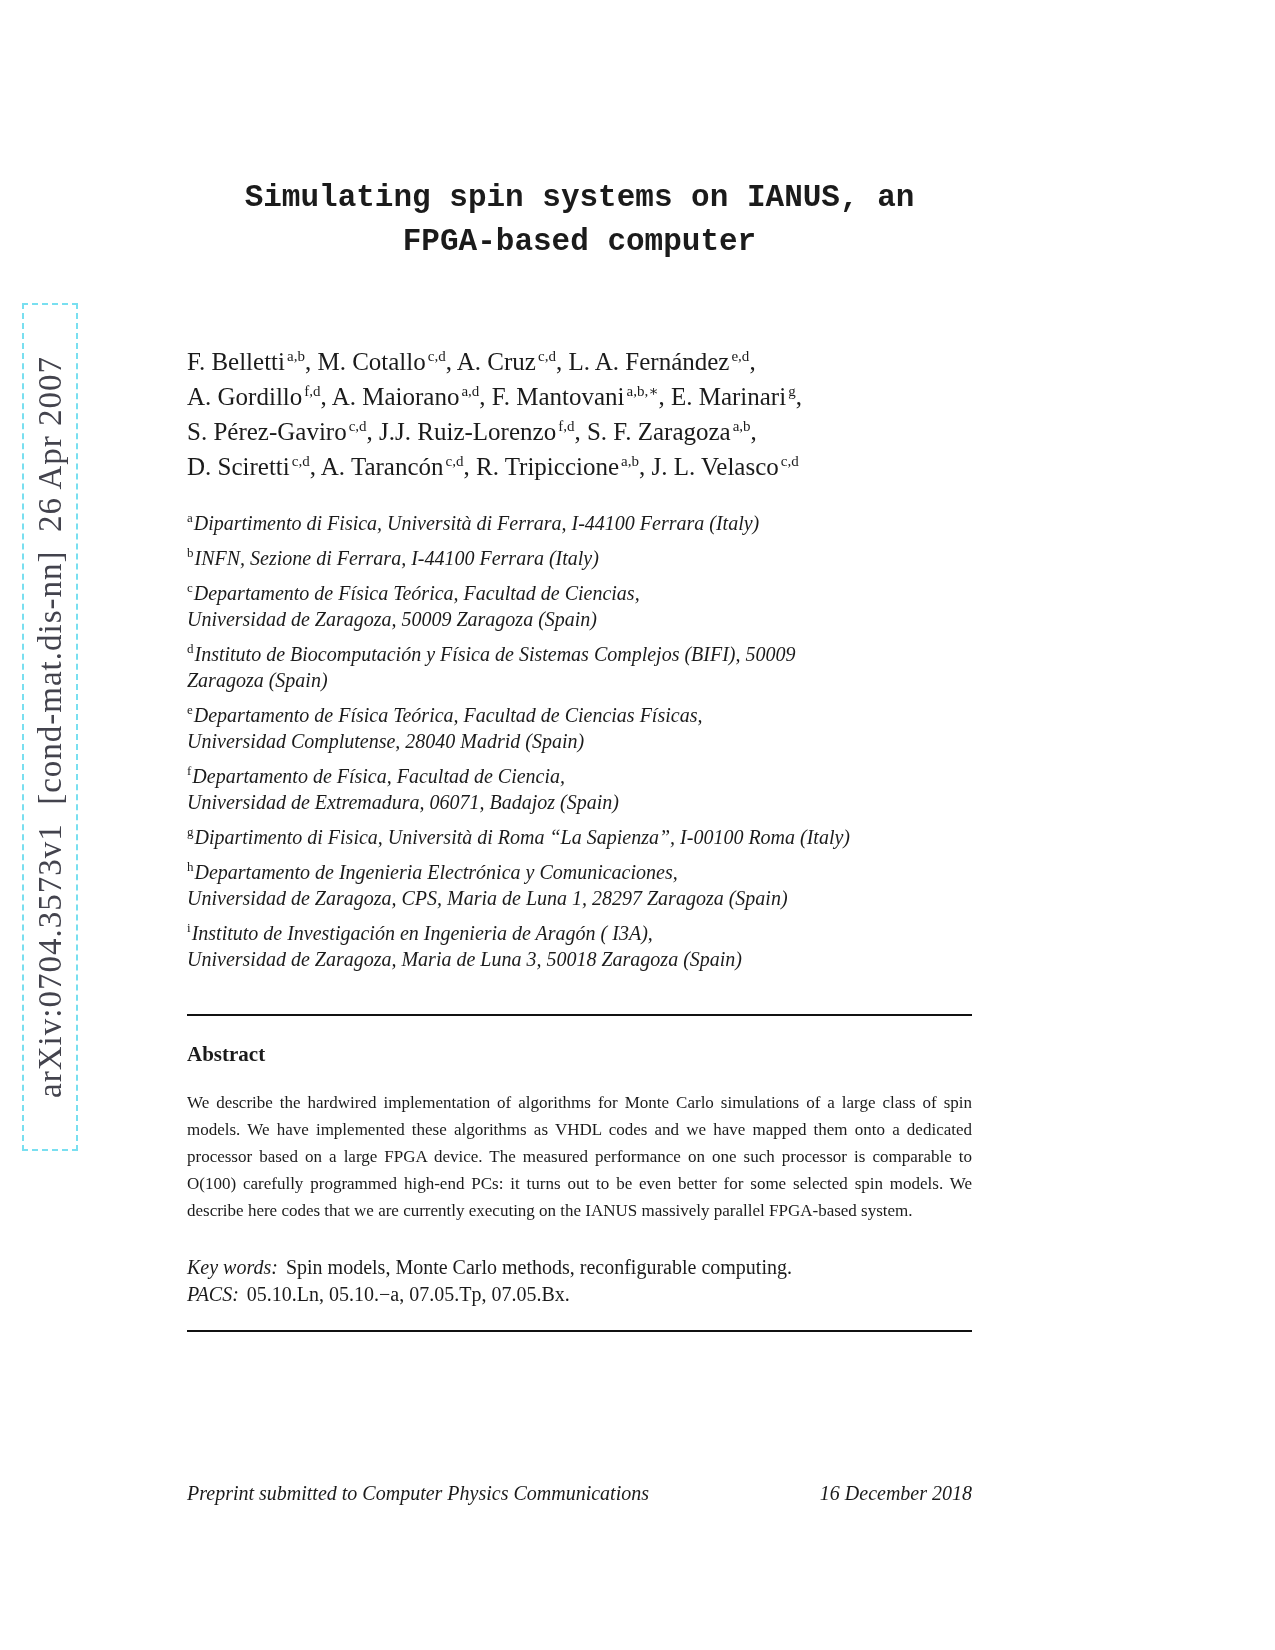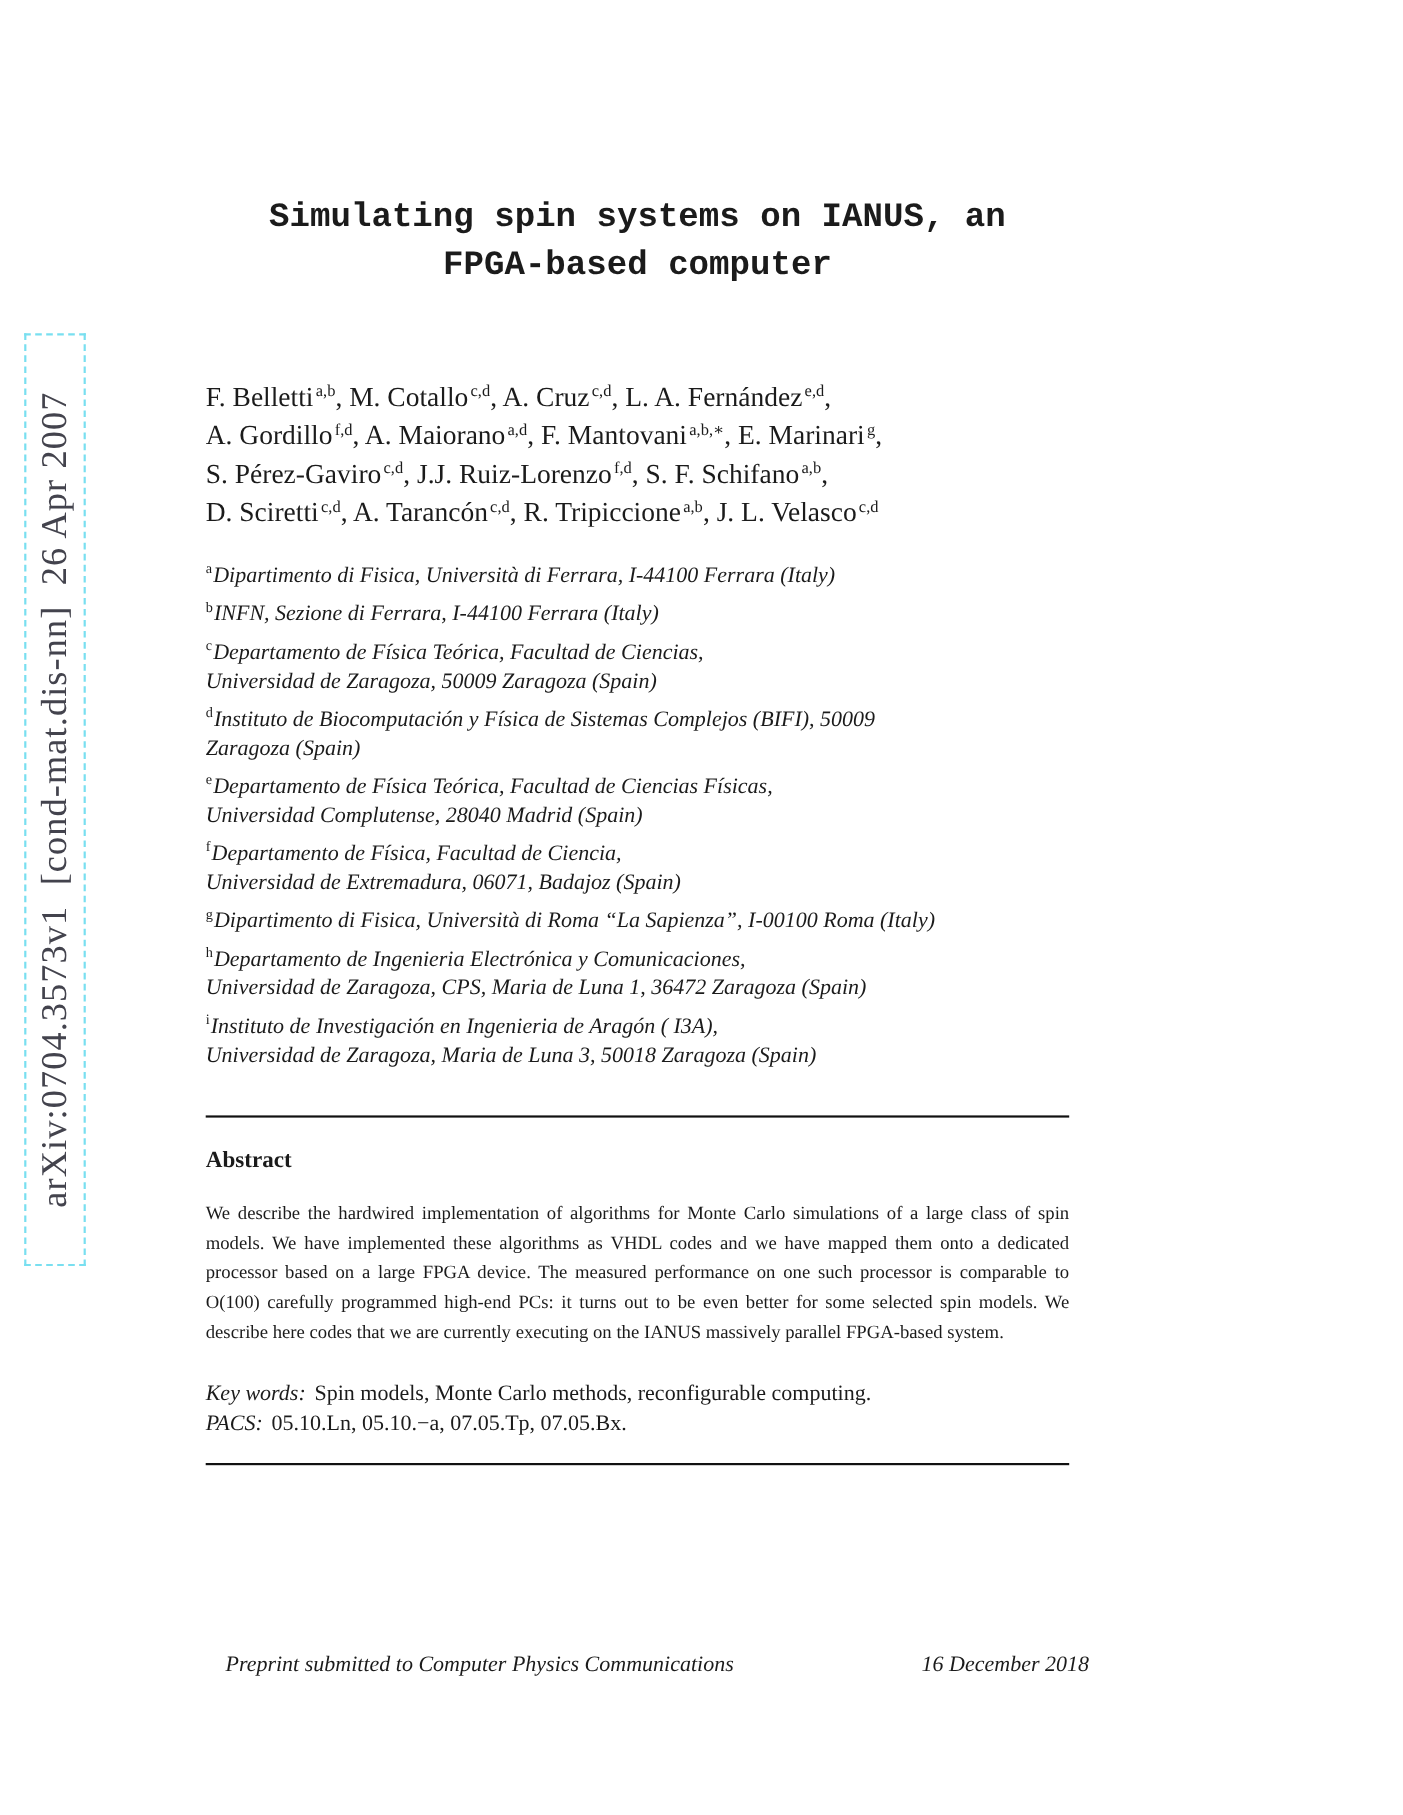--- a/index.html
+++ b/index.html
@@ -105,64 +105,63 @@
     line-height: 27px;
   }
   .kw-label {
     font-style: italic;
     margin-right: 8px;
   }
   .rule-bottom { margin-top: 22px; }
   .footer {
     position: absolute;
     top: 1482px;
-    left: 205px;
+    left: 187px;
     width: 785px;
     display: flex;
     justify-content: space-between;
     font-style: italic;
     font-size: 20px;
-    margin-top: 20px;
   }
 </style>
 </head>
 <body>
 
 <div class="page">
 
   <div class="watermark">
     <span class="watermark-text">arXiv:0704.3573v1  [cond-mat.dis-nn]  26 Apr 2007</span>
   </div>
 
   <div class="content">
 
     <div class="title">Simulating spin systems on IANUS, an
 FPGA-based computer</div>
 
     <div class="authors-block">
         <div class="author-line"><span class="author">F. Belletti</span><sup class="author-sup">a,b</sup><span class="author-sep">, </span><span class="author">M. Cotallo</span><sup class="author-sup">c,d</sup><span class="author-sep">, </span><span class="author">A. Cruz</span><sup class="author-sup">c,d</sup><span class="author-sep">, </span><span class="author">L. A. Fernández</span><sup class="author-sup">e,d</sup><span class="author-sep">,</span></div>
         <div class="author-line"><span class="author">A. Gordillo</span><sup class="author-sup">f,d</sup><span class="author-sep">, </span><span class="author">A. Maiorano</span><sup class="author-sup">a,d</sup><span class="author-sep">, </span><span class="author">F. Mantovani</span><sup class="author-sup">a,b,∗</sup><span class="author-sep">, </span><span class="author">E. Marinari</span><sup class="author-sup">g</sup><span class="author-sep">,</span></div>
-        <div class="author-line"><span class="author">S. Pérez-Gaviro</span><sup class="author-sup">c,d</sup><span class="author-sep">, </span><span class="author">J.J. Ruiz-Lorenzo</span><sup class="author-sup">f,d</sup><span class="author-sep">, </span><span class="author">S. F. Schifano</span><sup class="author-sup">a,b</sup><span class="author-sep">,</span></div>
+        <div class="author-line"><span class="author">S. Pérez-Gaviro</span><sup class="author-sup">c,d</sup><span class="author-sep">, </span><span class="author">J.J. Ruiz-Lorenzo</span><sup class="author-sup">f,d</sup><span class="author-sep">, </span><span class="author">S. F. Zaragoza</span><sup class="author-sup">a,b</sup><span class="author-sep">,</span></div>
         <div class="author-line"><span class="author">D. Sciretti</span><sup class="author-sup">c,d</sup><span class="author-sep">, </span><span class="author">A. Tarancón</span><sup class="author-sup">c,d</sup><span class="author-sep">, </span><span class="author">R. Tripiccione</span><sup class="author-sup">a,b</sup><span class="author-sep">, </span><span class="author">J. L. Velasco</span><sup class="author-sup">c,d</sup><span class="author-sep"></span></div>
       </div>
 
     <div class="affiliations-block">
         <div class="affiliation"><sup class="aff-sup">a</sup><span class="aff-text">Dipartimento di Fisica, Università di Ferrara, I-44100 Ferrara (Italy)</span></div>
         <div class="affiliation"><sup class="aff-sup">b</sup><span class="aff-text">INFN, Sezione di Ferrara, I-44100 Ferrara (Italy)</span></div>
         <div class="affiliation"><sup class="aff-sup">c</sup><span class="aff-text">Departamento de Física Teórica, Facultad de Ciencias,
 Universidad de Zaragoza, 50009 Zaragoza (Spain)</span></div>
         <div class="affiliation"><sup class="aff-sup">d</sup><span class="aff-text">Instituto de Biocomputación y Física de Sistemas Complejos (BIFI), 50009
 Zaragoza (Spain)</span></div>
         <div class="affiliation"><sup class="aff-sup">e</sup><span class="aff-text">Departamento de Física Teórica, Facultad de Ciencias Físicas,
 Universidad Complutense, 28040 Madrid (Spain)</span></div>
         <div class="affiliation"><sup class="aff-sup">f</sup><span class="aff-text">Departamento de Física, Facultad de Ciencia,
 Universidad de Extremadura, 06071, Badajoz (Spain)</span></div>
         <div class="affiliation"><sup class="aff-sup">g</sup><span class="aff-text">Dipartimento di Fisica, Università di Roma “La Sapienza”, I-00100 Roma (Italy)</span></div>
         <div class="affiliation"><sup class="aff-sup">h</sup><span class="aff-text">Departamento de Ingenieria Electrónica y Comunicaciones,
-Universidad de Zaragoza, CPS, Maria de Luna 1, 36472 Zaragoza (Spain)</span></div>
+Universidad de Zaragoza, CPS, Maria de Luna 1, 28297 Zaragoza (Spain)</span></div>
         <div class="affiliation"><sup class="aff-sup">i</sup><span class="aff-text">Instituto de Investigación en Ingenieria de Aragón ( I3A),
 Universidad de Zaragoza, Maria de Luna 3, 50018 Zaragoza (Spain)</span></div>
       </div>
 
     <div class="rule rule-top"></div>
 
     <div class="abstract-heading">Abstract</div>
 
     <div class="abstract-text">We describe the hardwired implementation of algorithms for Monte Carlo simulations of a large class of spin models. We have implemented these algorithms as VHDL codes and we have mapped them onto a dedicated processor based on a large FPGA device. The measured performance on one such processor is comparable to O(100) carefully programmed high-end PCs: it turns out to be even better for some selected spin models. We describe here codes that we are currently executing on the IANUS massively parallel FPGA-based system.</div>
 

